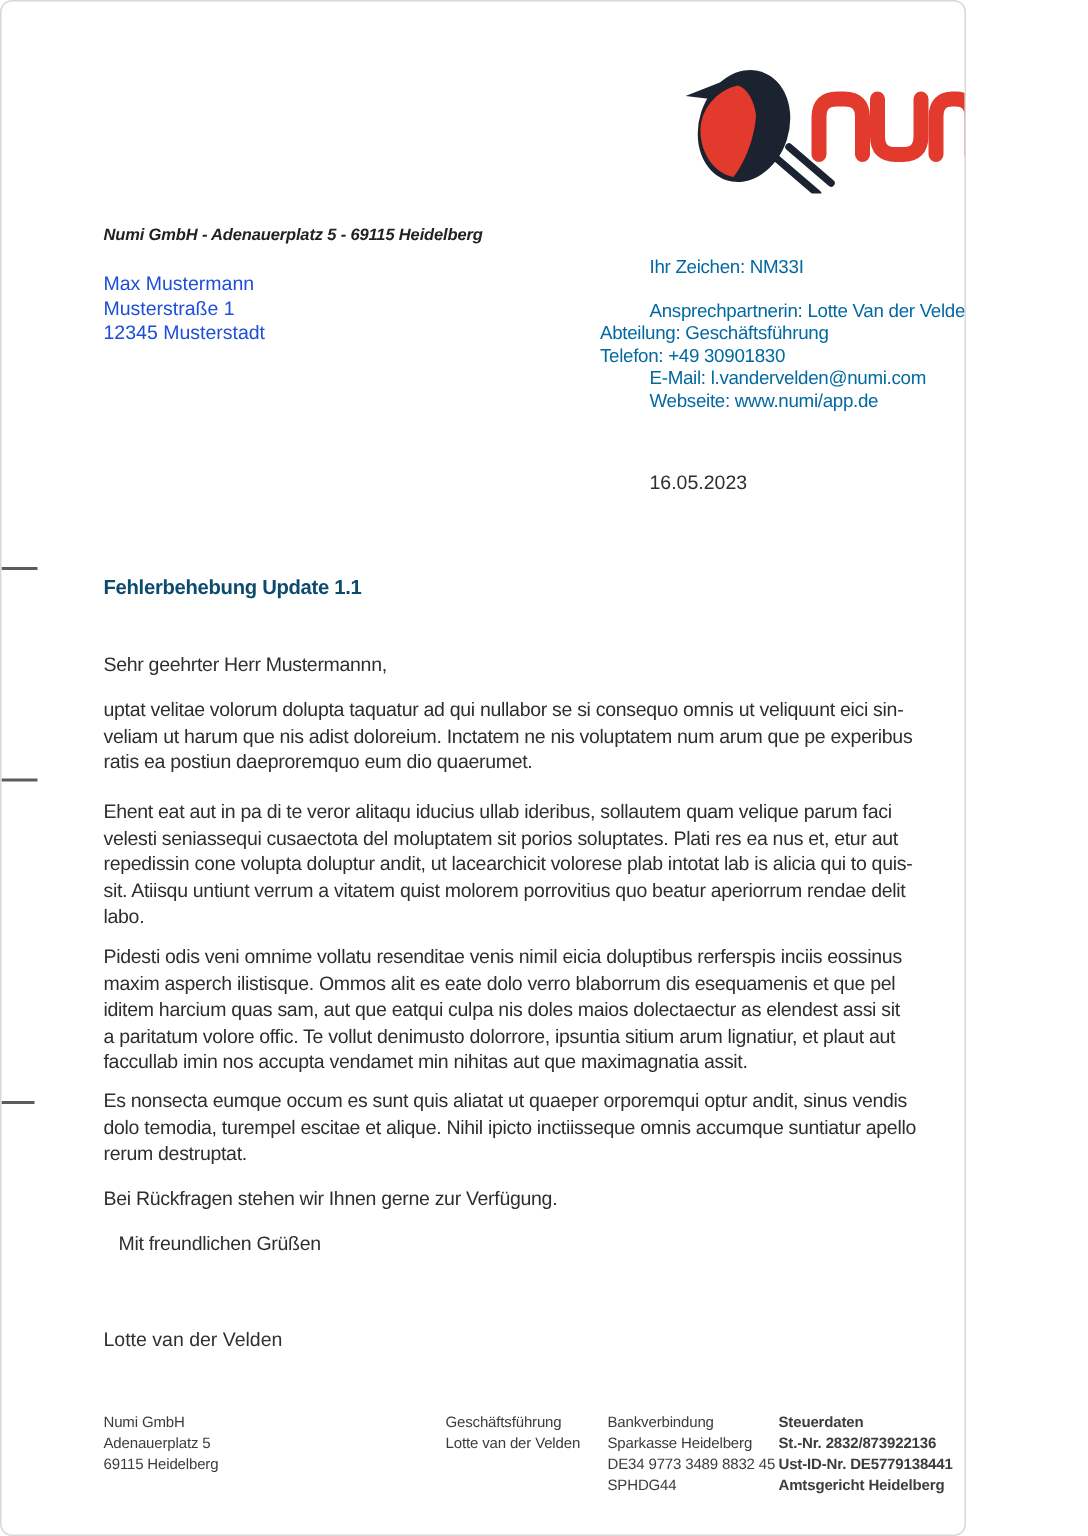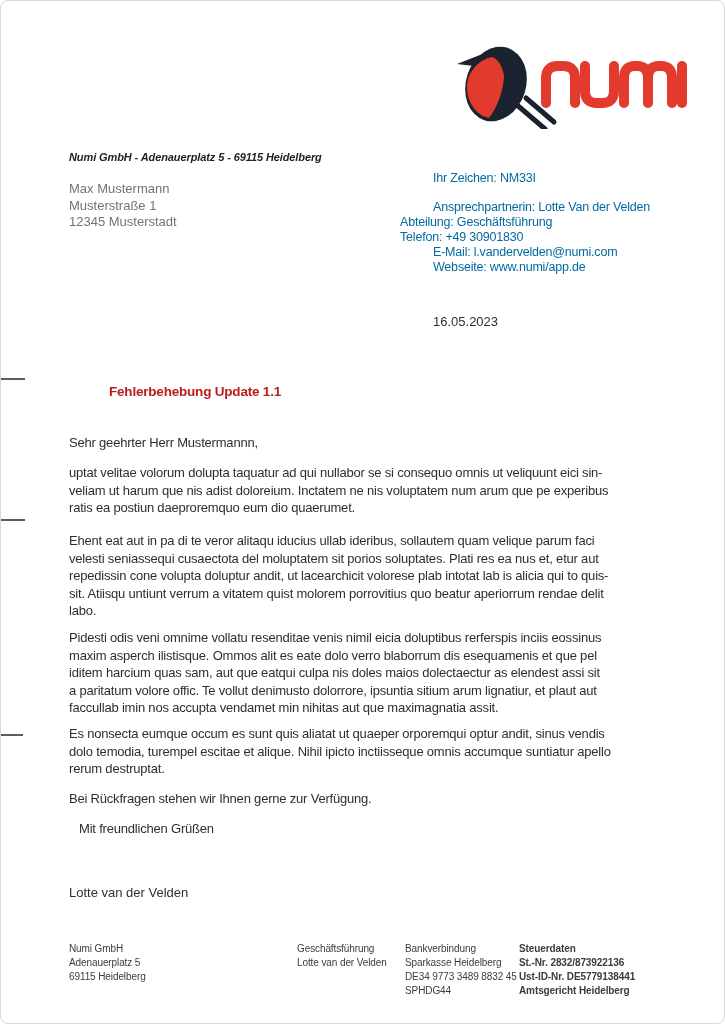--- a/index.html
+++ b/index.html
@@ -1,43 +1,43 @@
 <!DOCTYPE html>
 <html><head>
 <meta charset="utf-8">
 <style>
   html,body { margin:0; padding:0; background:#ffffff; }
   .page {
     position:relative;
-    width:725px; height:1024px;
+    width:644px; height:1024px;
     background:#ffffff;
     border:1px solid #d8d8d8;
     border-radius:8px;
     box-sizing:border-box;
     overflow:hidden;
     font-family:"Liberation Sans", sans-serif;
     color:#333333;
   }
   .abs { position:absolute; }
   .fold-mark {
     position:absolute; left:0; height:2px; background:#5c5c5c;
   }
   .sender-line {
     font-size:11px; font-weight:bold; font-style:italic; color:#222;
     letter-spacing:-0.1px; white-space:pre;
   }
   .recipient {
-    font-size:13px; line-height:16.5px; color:#737373; white-space:pre-line;
+    font-size:13px; line-height:16.5px; color:#1d4ed8; white-space:pre-line;
   }
   .info-line {
     font-size:12.5px; color:#0369a1; letter-spacing:-0.2px; white-space:pre;
   }
   .date-line { font-size:13px; color:#2f2f2f; }
   .subject {
-    font-size:13.5px; font-weight:bold; color:#b91c1c; letter-spacing:-0.2px;margin-left:40px;
+    font-size:13.5px; font-weight:bold; color:#0c4a6e; letter-spacing:-0.2px;
   }
   .body-text {
     font-size:13px; line-height:17.5px; color:#2e2e2e;
     letter-spacing:-0.2px; white-space:pre; 
   }
   .signature { font-size:13px; color:#2f2f2f; }
   .footer-col {
     font-size:10px; line-height:14px; color:#3c3c3c;
     letter-spacing:-0.1px; white-space:pre-line; top:941px;
   }

